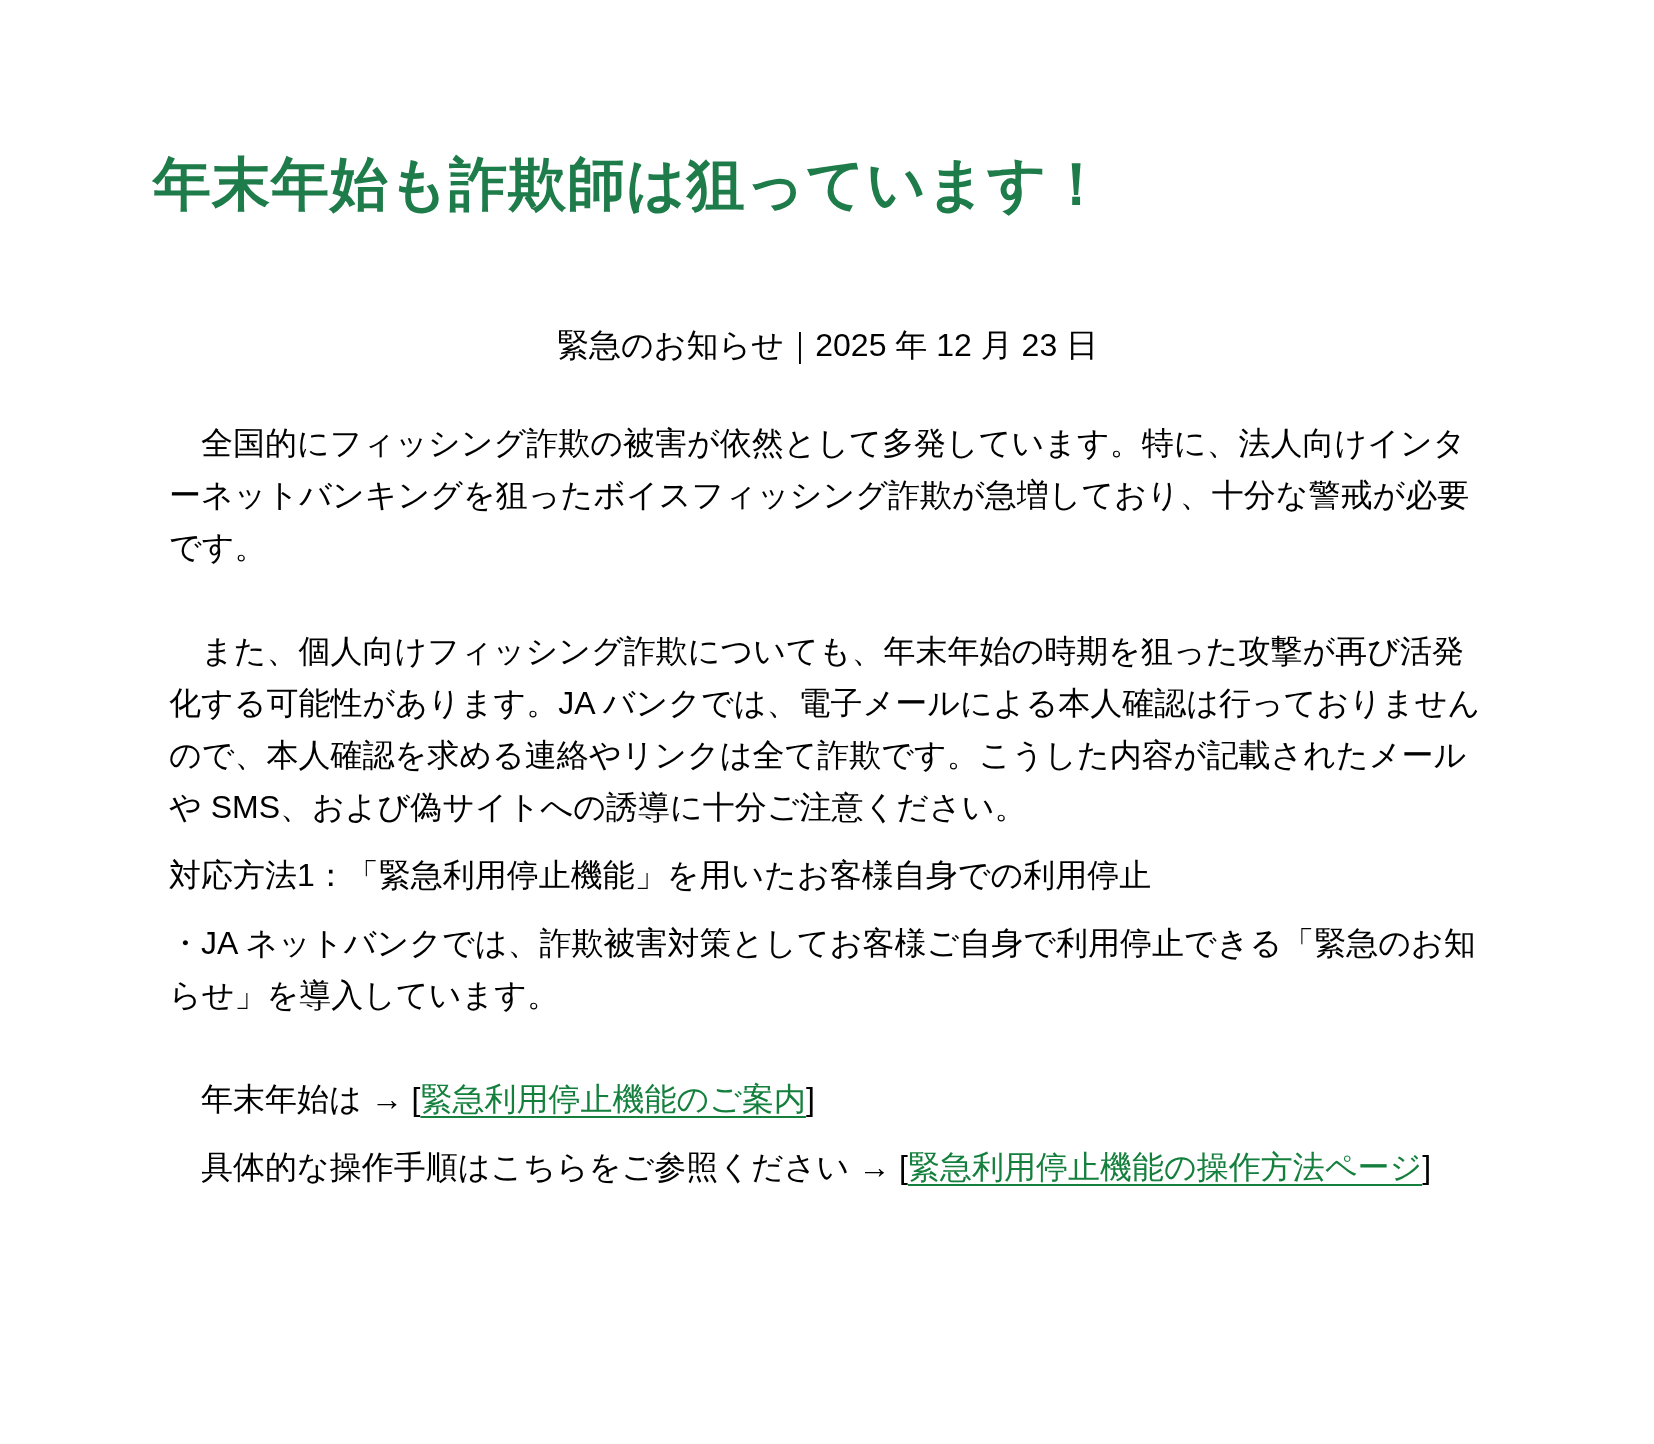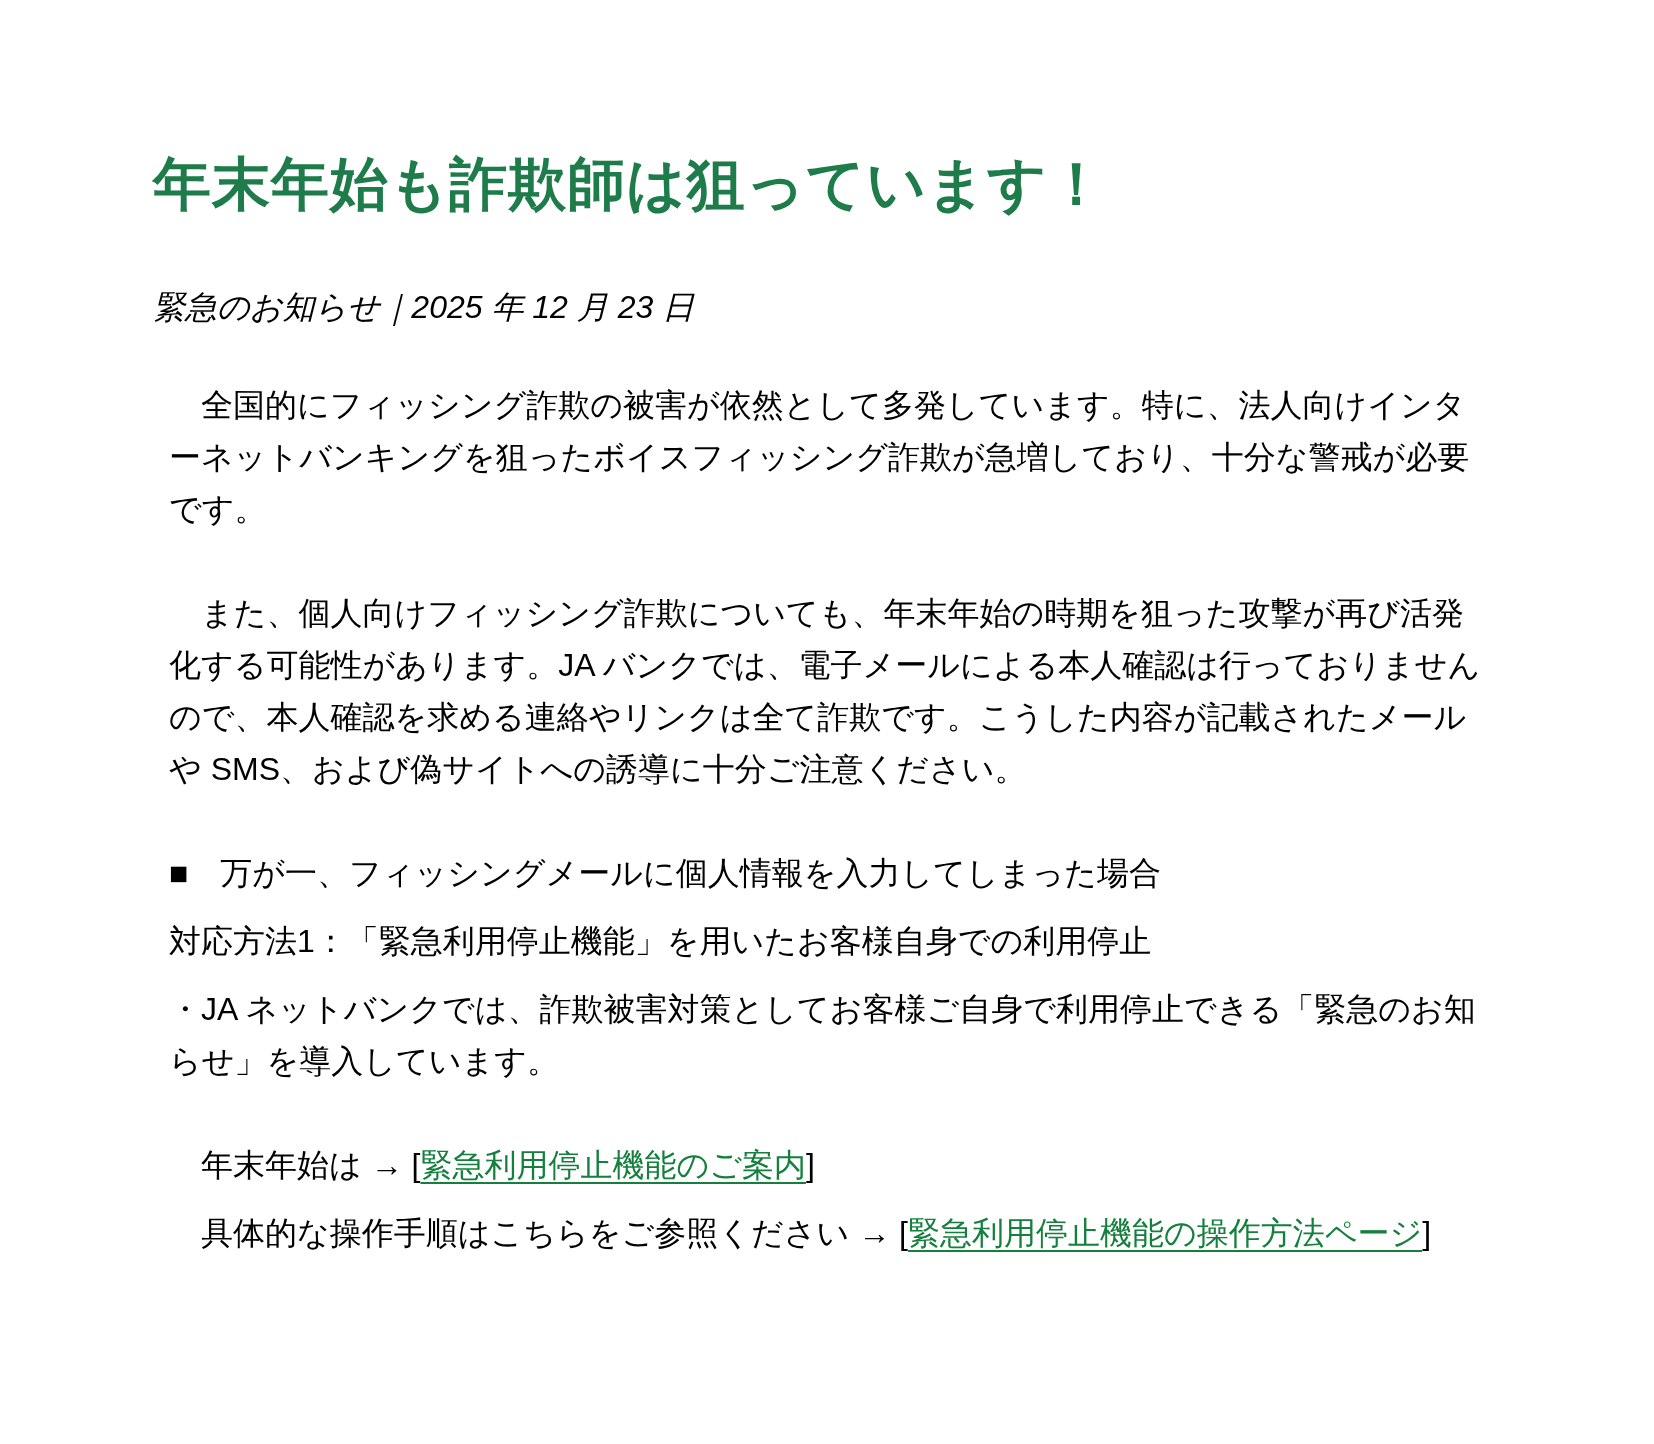--- a/index.html
+++ b/index.html
@@ -24,26 +24,25 @@
   .doc-title {
     margin: 0;
     font-size: 58px;
     line-height: 1.25;
     font-weight: bold;
     color: #1e7b4a;
     letter-spacing: 1px;
     white-space: pre-wrap;
   }
   .date-line {
-    margin-top: 60px;
-    text-align: left;
+    margin-top: 98px;
+    text-align: center;
     font-size: 32px;
     line-height: 52px;
     white-space: pre-wrap;
-    font-style: italic;
   }
   .body-text {
     margin: 16px;
     font-size: 32px;
     line-height: 52px;
     white-space: pre-wrap;
     word-break: break-all;
   }
   .gap-above {
     margin-top: 52px;
@@ -62,21 +61,20 @@
 <div class="page">
 
   <h1 class="doc-title">年末年始も詐欺師は狙っています！</h1>
 
   <div class="date-line">緊急のお知らせ｜2025 年 12 月 23 日</div>
 
   <p class="body-text" style="margin-top:46px;">　全国的にフィッシング詐欺の被害が依然として多発しています。特に、法人向けインターネットバンキングを狙ったボイスフィッシング詐欺が急増しており、十分な警戒が必要です。</p>
 
   <p class="body-text gap-above">　また、個人向けフィッシング詐欺についても、年末年始の時期を狙った攻撃が再び活発化する可能性があります。JA バンクでは、電子メールによる本人確認は行っておりませんので、本人確認を求める連絡やリンクは全て詐欺です。こうした内容が記載されたメールや SMS、および偽サイトへの誘導に十分ご注意ください。</p>
 
-  <p class="body-text gap-above">■　万が一、フィッシングメールに個人情報を入力してしまった場合</p>
 
   <p class="body-text">対応方法1：「緊急利用停止機能」を用いたお客様自身での利用停止</p>
 
   <p class="body-text">・JA ネットバンクでは、詐欺被害対策としてお客様ご自身で利用停止できる「緊急のお知らせ」を導入しています。</p>
 
   <p class="body-text gap-above"><span>　年末年始は → [</span><a class="doc-link">緊急利用停止機能のご案内</a><span>]</span></p>
 
 
 
   <p class="body-text"><span>　具体的な操作手順はこちらをご参照ください → [</span><a class="doc-link">緊急利用停止機能の操作方法ページ</a><span>]</span></p>

